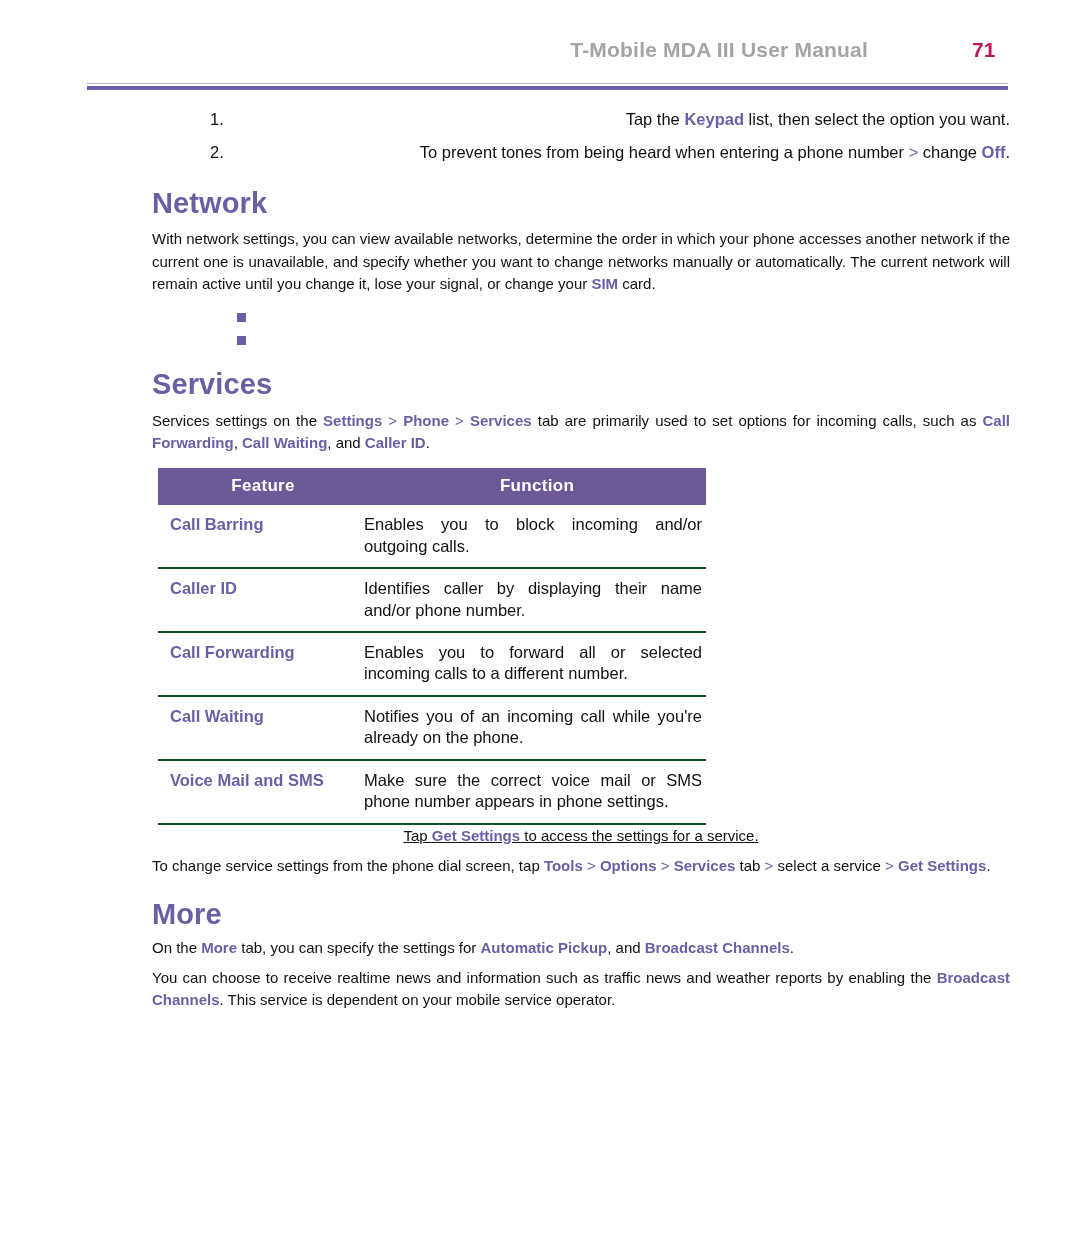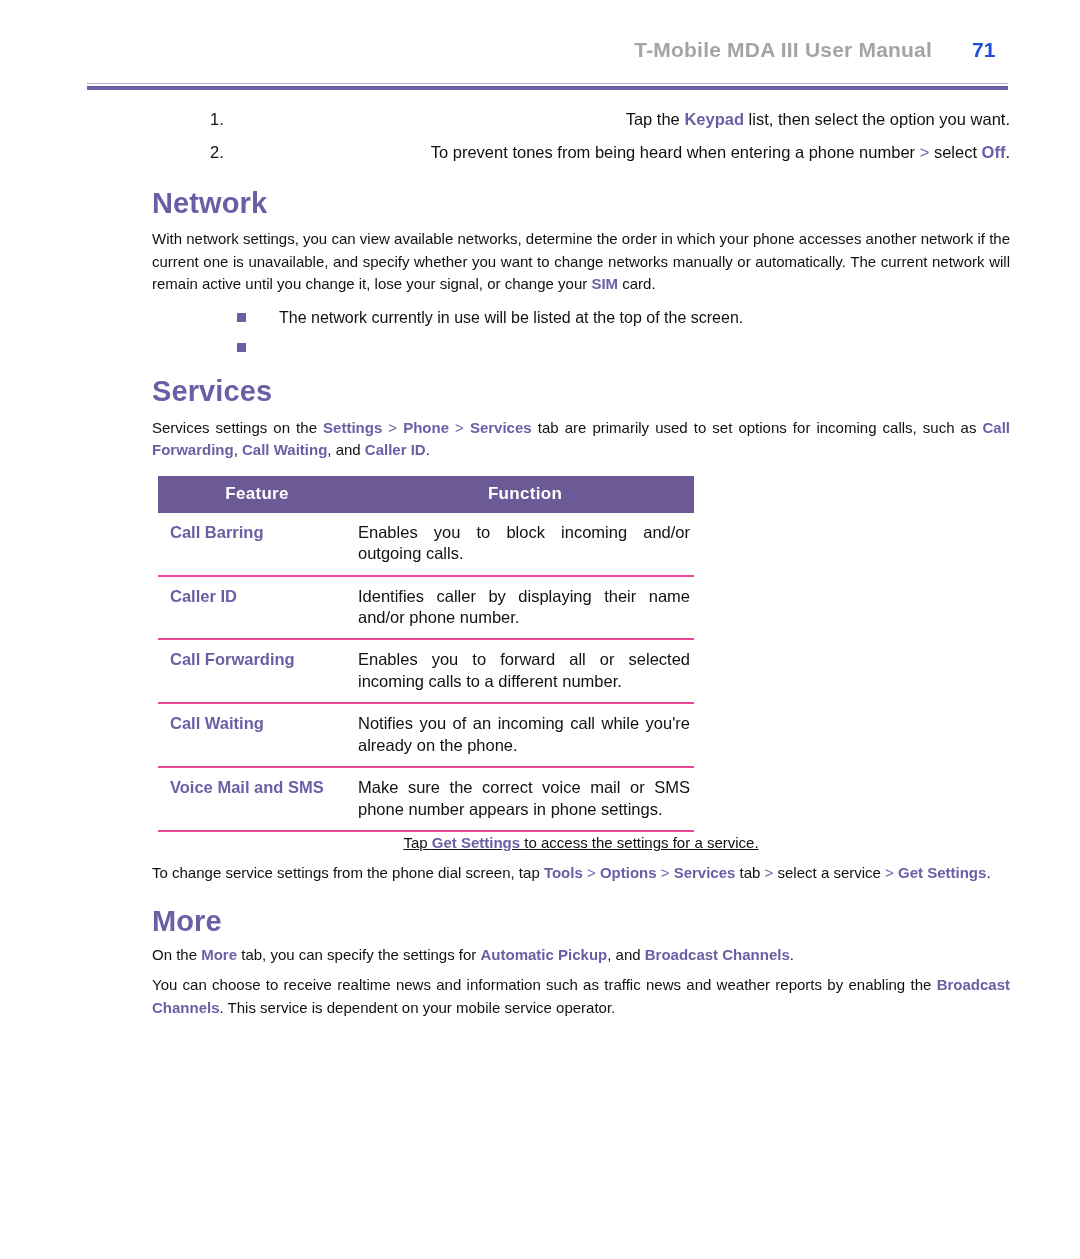--- a/index.html
+++ b/index.html
@@ -39,22 +39,22 @@
   .header-title {
     font-size: 21px;
     font-weight: bold;
     color: #a4a4a4;
     letter-spacing: 0.2px;
     white-space: nowrap;
   }
   .header-pageno {
     font-size: 21px;
     font-weight: bold;
-    color: #1d4ed8;
-    margin-left: 40px;
+    color: #be185d;
+    margin-left: 104px;
     width: 36px;
     text-align: left;
   }
   .rule-thin {
     position: absolute;
     left: 0;
     top: 45px;
     width: 921px;
     height: 1px;
     background: #b9b1d4;
@@ -148,27 +148,27 @@
     width: 536px;
     margin: 14px 0 0 6px;
     border-collapse: collapse;
     table-layout: fixed;
   }
   .svc-table thead th {
     background: #6b5a96;
     color: #ffffff;
     font-size: 17px;
     font-weight: bold;
-    padding: 8px 0 9px 0;
+    padding: 8px 0 9px 6px;
     text-align: center;
     letter-spacing: 0.3px;
   }
   .svc-table th.col-feature { width: 198px; }
   .svc-table th.col-function { width: 338px; }
-  .svc-table tbody tr { border-bottom: 2px solid #ec4899; }
+  .svc-table tbody tr { border-bottom: 2px solid #14532d; }
   .svc-table tbody td {
     vertical-align: top;
     padding: 9px 0 10px 0;
     font-size: 16.5px;
     line-height: 1.3;
   }
   .svc-table td.feature {
     color: #6b5ea5;
     font-weight: bold;
     padding-left: 12px;
@@ -211,31 +211,30 @@
 
   <div class="content">
 
     <ol class="num-list">
       <li class="num-item">
         <span class="num-marker">1.</span>
         <span class="num-text"><span>Tap the </span><span class="hl">Keypad</span><span> list, then select the option you want.</span></span>
       </li>
       <li class="num-item">
         <span class="num-marker">2.</span>
-        <span class="num-text"><span>To prevent tones from being heard when entering a phone number </span><span class="sep">&gt;</span><span> select </span><span class="hl">Off</span><span>.</span></span>
+        <span class="num-text"><span>To prevent tones from being heard when entering a phone number </span><span class="sep">&gt;</span><span> change </span><span class="hl">Off</span><span>.</span></span>
       </li>
     </ol>
 
     <h2 class="section">Network</h2>
     <p class="body"><span>With network settings, you can view available networks, determine the order in which your phone accesses another network if the current one is unavailable, and specify whether you want to change networks manually or automatically. The current network will remain active until you change it, lose your signal, or change your </span><span class="hl">SIM</span><span> card.</span></p>
 
     <ul class="bul-list">
       <li class="bul-item">
         <span class="bullet-sq"></span>
-        <span><span>The network currently in use will be listed at the top of the screen.</span><span class="hl"></span><span></span></span>
       </li>
       <li class="bul-item">
         <span class="bullet-sq"></span>
       </li>
     </ul>
 
     <h2 class="section">Services</h2>
     <p class="body"><span>Services settings on the </span><span class="hl">Settings</span><span class="sep"> &gt; </span><span class="hl">Phone</span><span class="sep"> &gt; </span><span class="hl">Services</span><span> tab are primarily used to set options for incoming calls, such as </span><span class="hl">Call Forwarding</span><span>, </span><span class="hl">Call Waiting</span><span>, and </span><span class="hl">Caller ID</span><span>.</span></p>
 
     <table class="svc-table">

